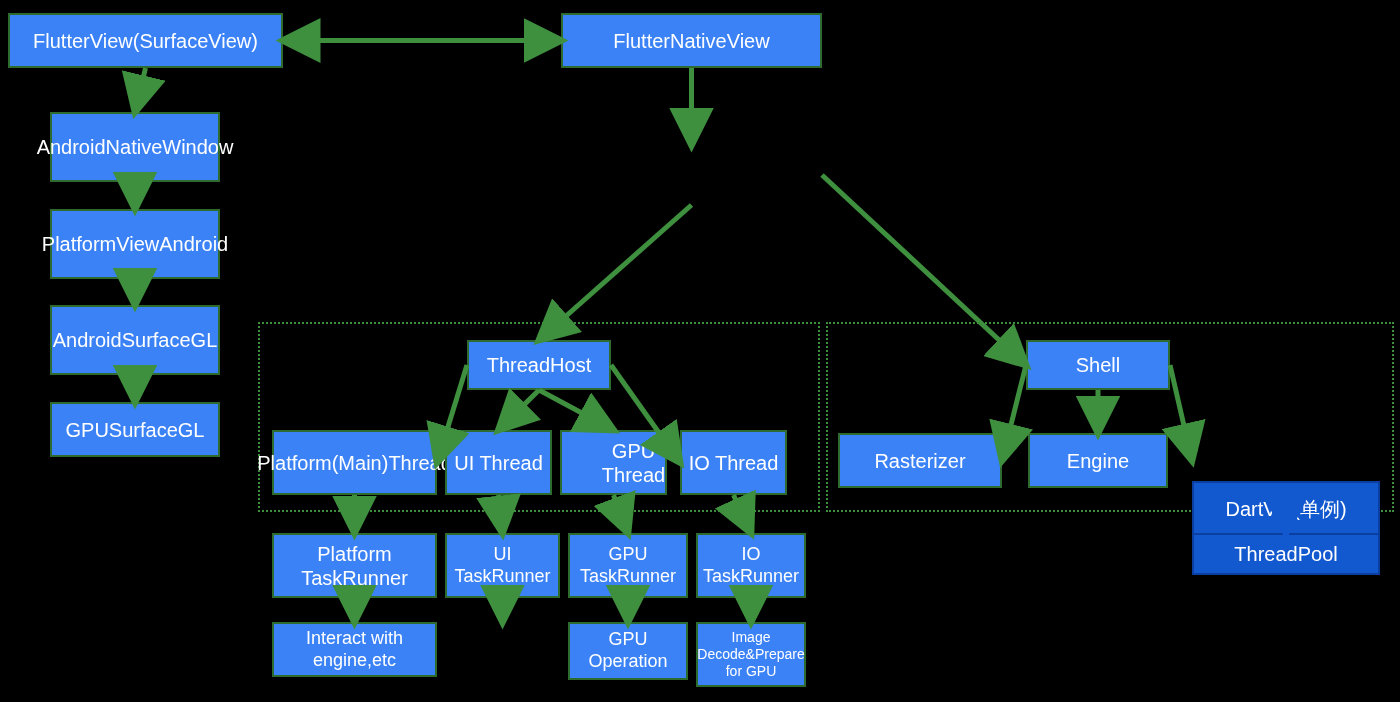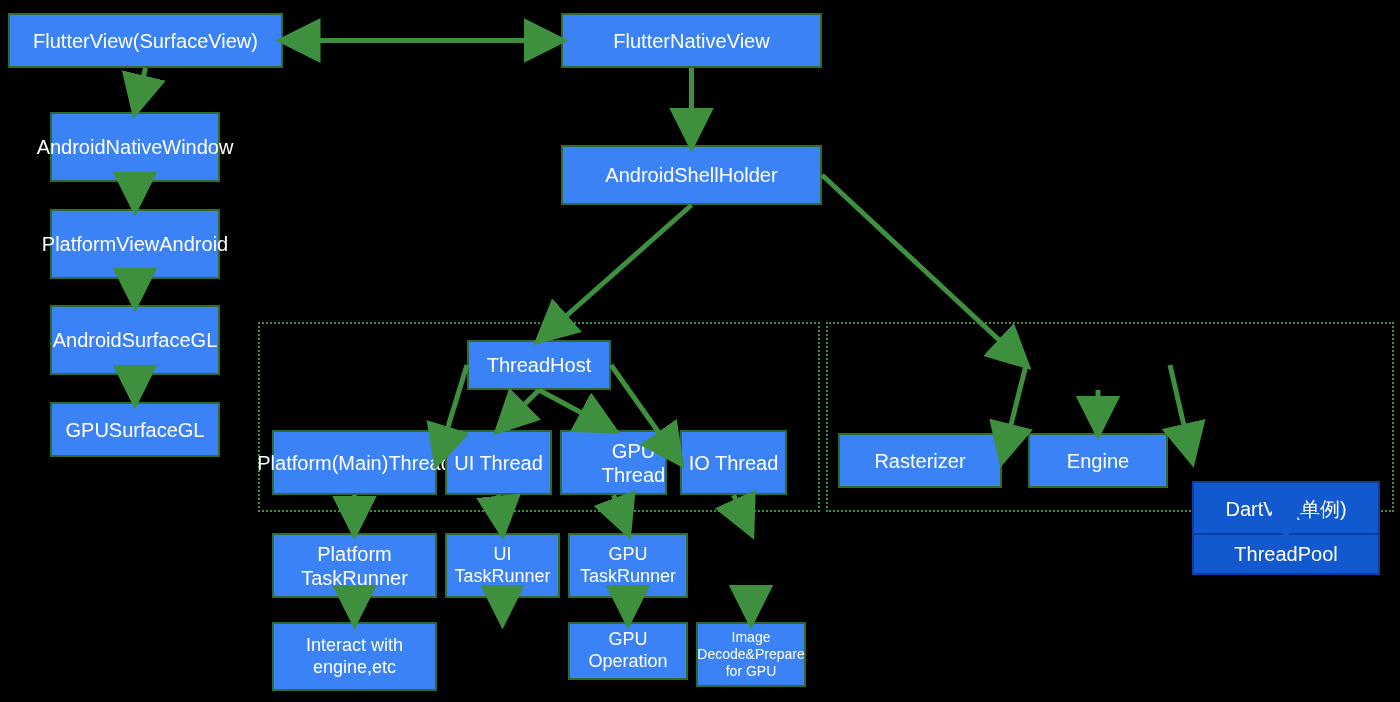--- a/index.html
+++ b/index.html
@@ -67,46 +67,47 @@
   <div id="androidNativeWindow" class="node green" style="left:50px; top:112px; width:170px; height:70px; white-space:pre-line;">AndroidNativeWindow</div>
 
   <div id="platformViewAndroid" class="node green" style="left:50px; top:209px; width:170px; height:70px; white-space:pre-line;">PlatformViewAndroid</div>
 
   <div id="androidSurfaceGL" class="node green" style="left:50px; top:305px; width:170px; height:70px; white-space:pre-line;">AndroidSurfaceGL</div>
 
   <div id="gpuSurfaceGL" class="node green" style="left:50px; top:402px; width:170px; height:55px;">GPUSurfaceGL</div>
 
   <div id="flutterNativeView" class="node green" style="left:561px; top:13px; width:261px; height:55px;">FlutterNativeView</div>
 
-  <div id="androidShellHolder" class="node green" style="left:561px; top:145px; width:261px; height:60px;">AndroidShellHolder</div>
 
   <div id="threadHost" class="node green" style="left:467px; top:340px; width:144px; height:50px;">ThreadHost</div>
 
   <div id="platformMainThread" class="node green" style="left:272px; top:430px; width:165px; height:65px; white-space:pre-line;">Platform(Main)Thread</div>
 
   <div id="uiThread" class="node green" style="left:445px; top:430px; width:107px; height:65px; white-space:pre-line;">UI Thread</div>
 
   <div id="gpuThread" class="node green" style="left:560px; top:430px; width:107px; height:65px; white-space:pre-line;padding-left:46px;">GPU Thread</div>
 
   <div id="platformTaskRunner" class="node green" style="left:272px; top:533px; width:165px; height:65px; white-space:pre-line;">Platform TaskRunner</div>
 
   <div id="ioThread" class="node green" style="left:680px; top:430px; width:107px; height:65px; white-space:pre-line;">IO Thread</div>
 
   <div id="uiTaskRunner" class="node green" style="left:445px; top:533px; width:115px; height:65px; font-size:18px;">UI TaskRunner</div>
 
   <div id="gpuTaskRunner" class="node green" style="left:568px; top:533px; width:120px; height:65px; font-size:18px;">GPU TaskRunner</div>
 
+  <div id="ioTaskRunner" class="node green" style="left:696px; top:533px; width:110px; height:65px; font-size:18px;">IO TaskRunner</div>
 
-  <div id="interactEngine" class="node green" style="left:272px; top:622px; width:165px; height:69px; font-size:18px;">Interact with engine,etc</div>
+  <div id="interactEngine" class="node green" style="left:272px; top:622px; width:165px; height:55px; font-size:18px;">Interact with engine,etc</div>
 
 
   <div id="gpuOperation" class="node green" style="left:568px; top:622px; width:120px; height:58px; font-size:18px;">GPU Operation</div>
 
   <div id="imageDecode" class="node green small" style="left:696px; top:622px; width:110px; height:65px;">Image Decode&amp;Prepare for GPU</div>
 
+  <div id="shell" class="node green" style="left:1026px; top:340px; width:144px; height:50px;">Shell</div>
 
   <div id="rasterizer" class="node green" style="left:838px; top:433px; width:164px; height:55px;">Rasterizer</div>
 
   <div id="engine" class="node green" style="left:1028px; top:433px; width:140px; height:55px;">Engine</div>
 
   <div id="dartVM" class="node blue" style="left:1192px; top:433px; width:188px; height:55px;margin-top:48px;">DartVM(单例)</div>
 
   <div id="threadPool" class="node blue" style="left:1192px; top:533px; width:188px; height:42px;">ThreadPool</div>
 
   <svg class="conn">

